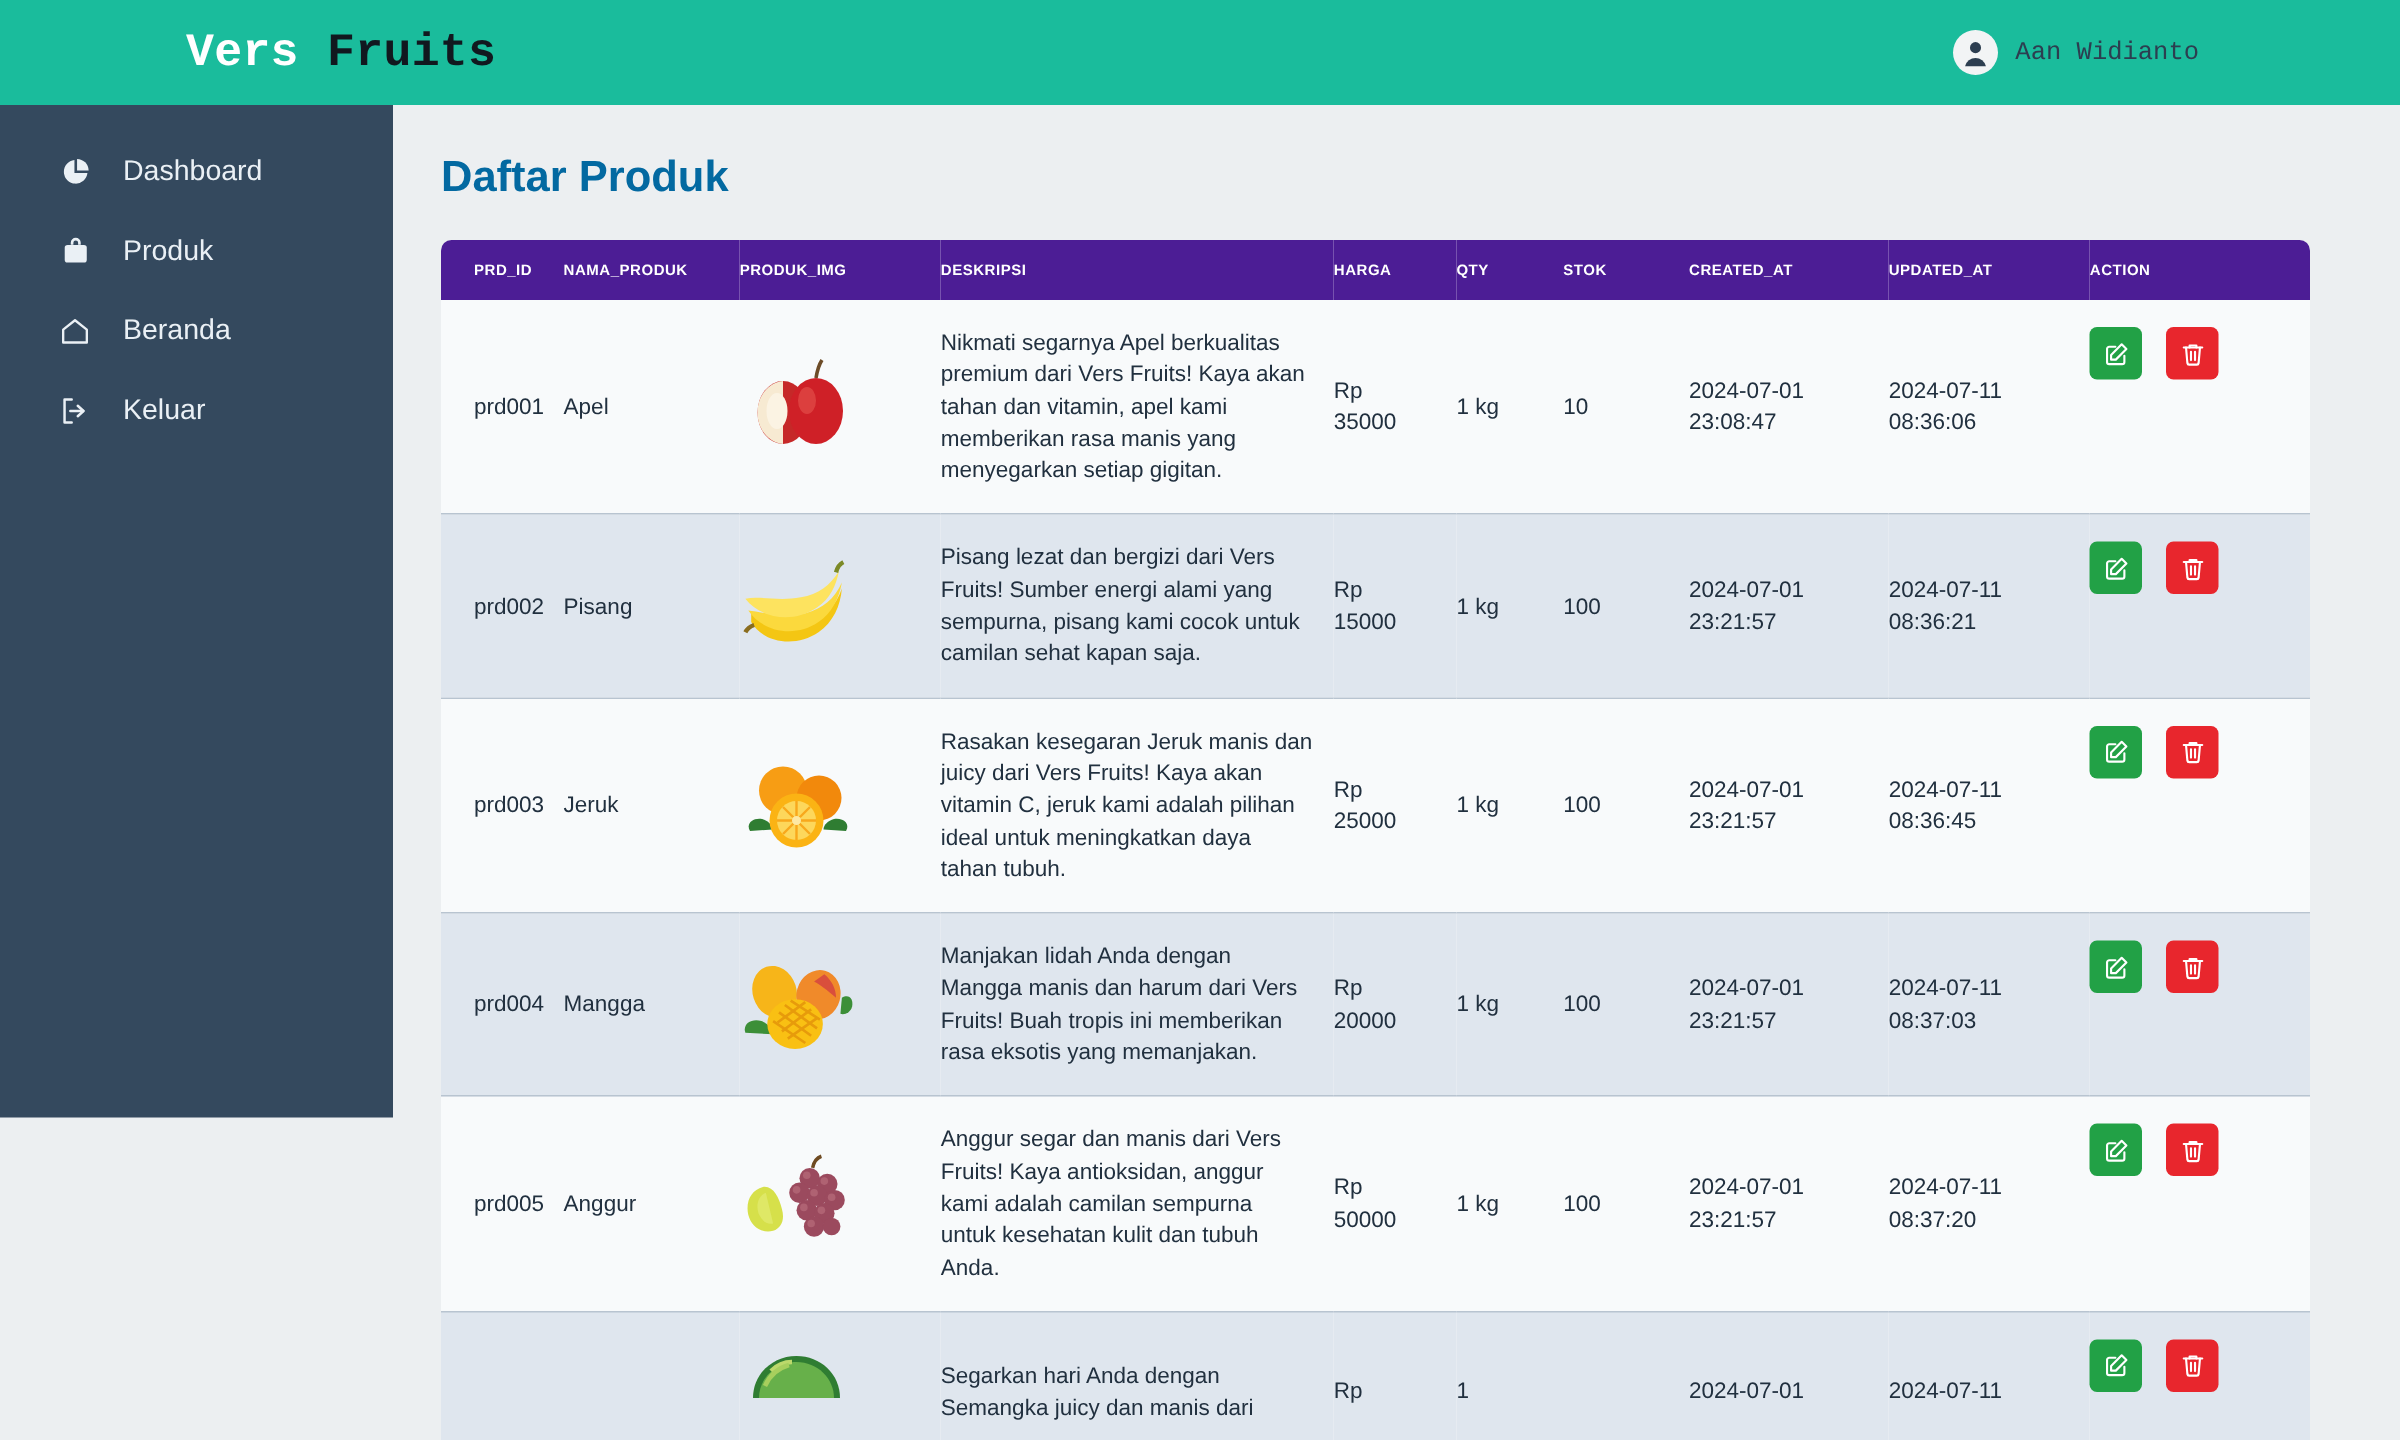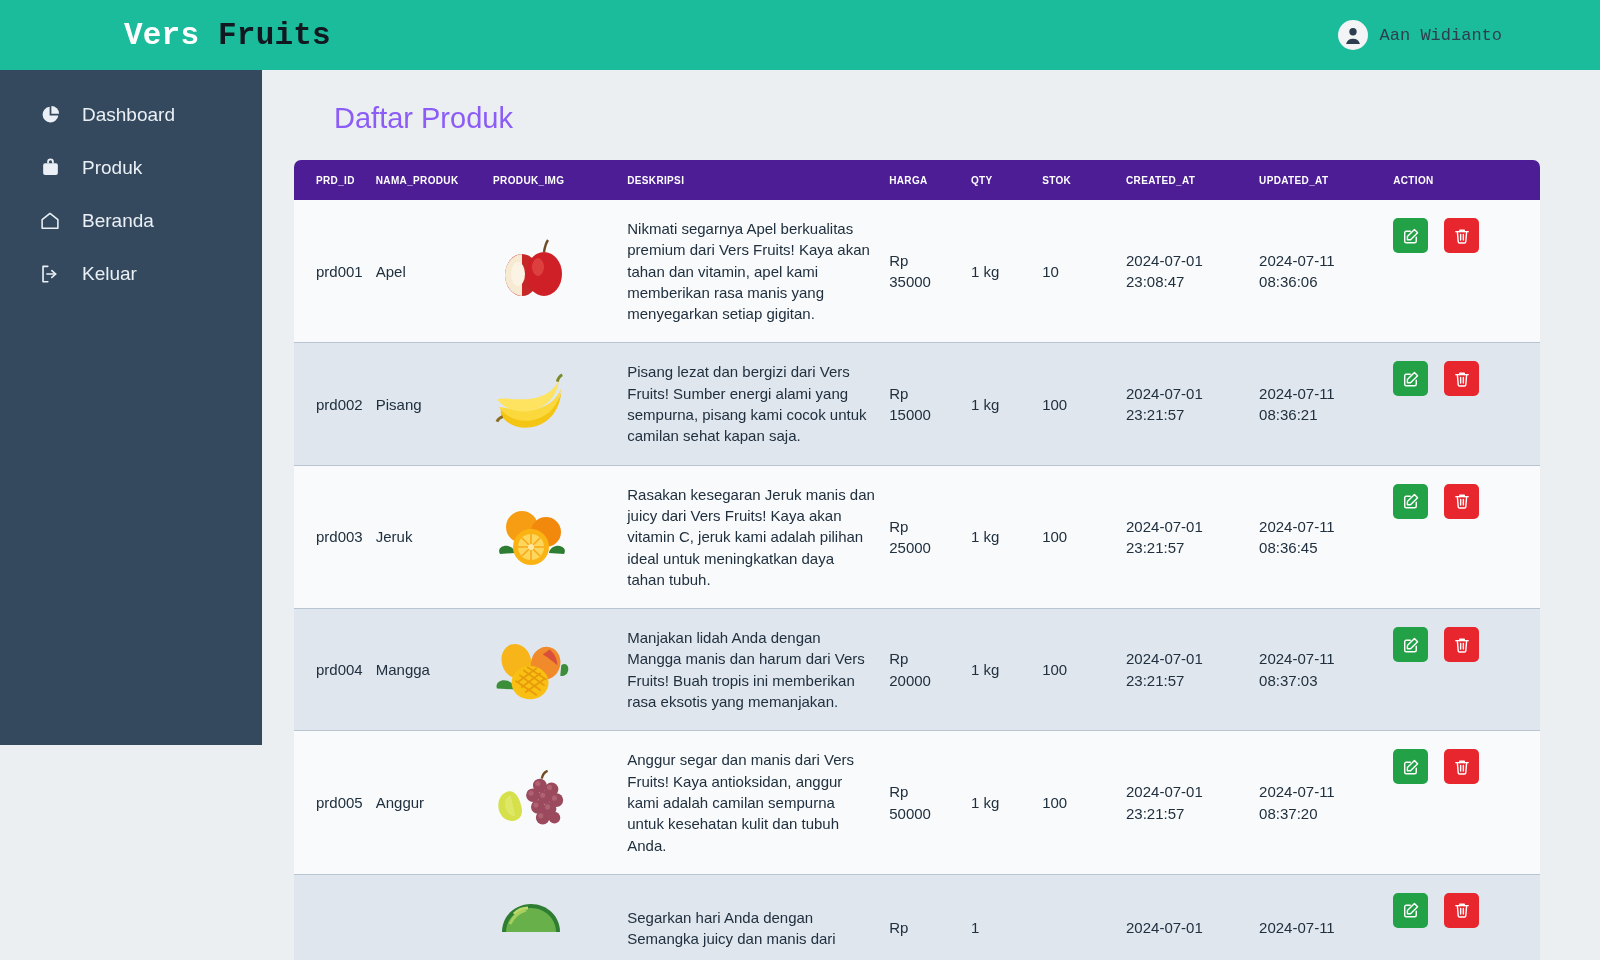--- a/index.html
+++ b/index.html
@@ -28,21 +28,21 @@
     letter-spacing: .2px;
     margin-left: 124px;
   }
   .brand .b1 { color: #ffffff; }
   .brand .b2 { color: #11181f; }
 
   .userbox {
     display: flex;
     align-items: center;
     gap: 12px;
-    margin-right: 64px;
+    margin-right: 100px;
   }
   .avatar {
     width: 30px; height: 30px;
     border-radius: 50%;
     background: #f2f4f5;
     display: flex; align-items: center; justify-content: center;
   }
   .avatar svg { display: block; }
   .username { color: #2c3e50; font-size: 17px; }
 
@@ -80,23 +80,22 @@
     min-width: 0;
   }
   .page-head {
     display: flex;
     align-items: center;
     justify-content: space-between;
     margin-bottom: 25px;
   }
   .page-title {
     font-size: 29px;
-    font-weight: normal;
-    color: #8b5cf6;
-    margin-left: 40px;
+    font-weight: bold;
+    color: #0369a1;
   }
   .add-btn {
     background: #27a745;
     color: #ffffff;
     border: none;
     border-radius: 6px;
     height: 41px;
     padding: 0 18px;
     font-size: 16px;
     font-family: "Liberation Sans", sans-serif;

